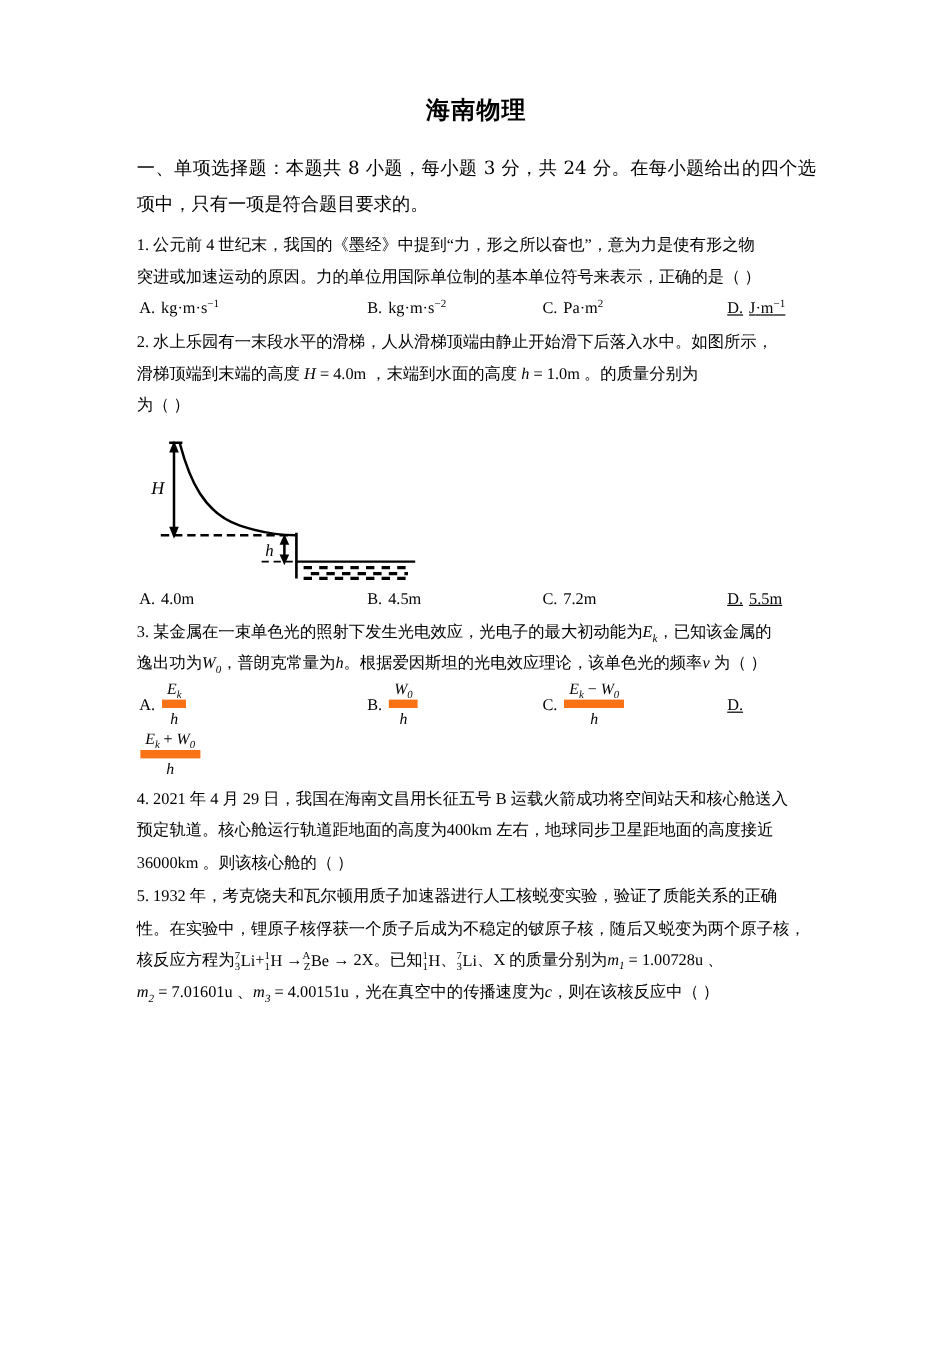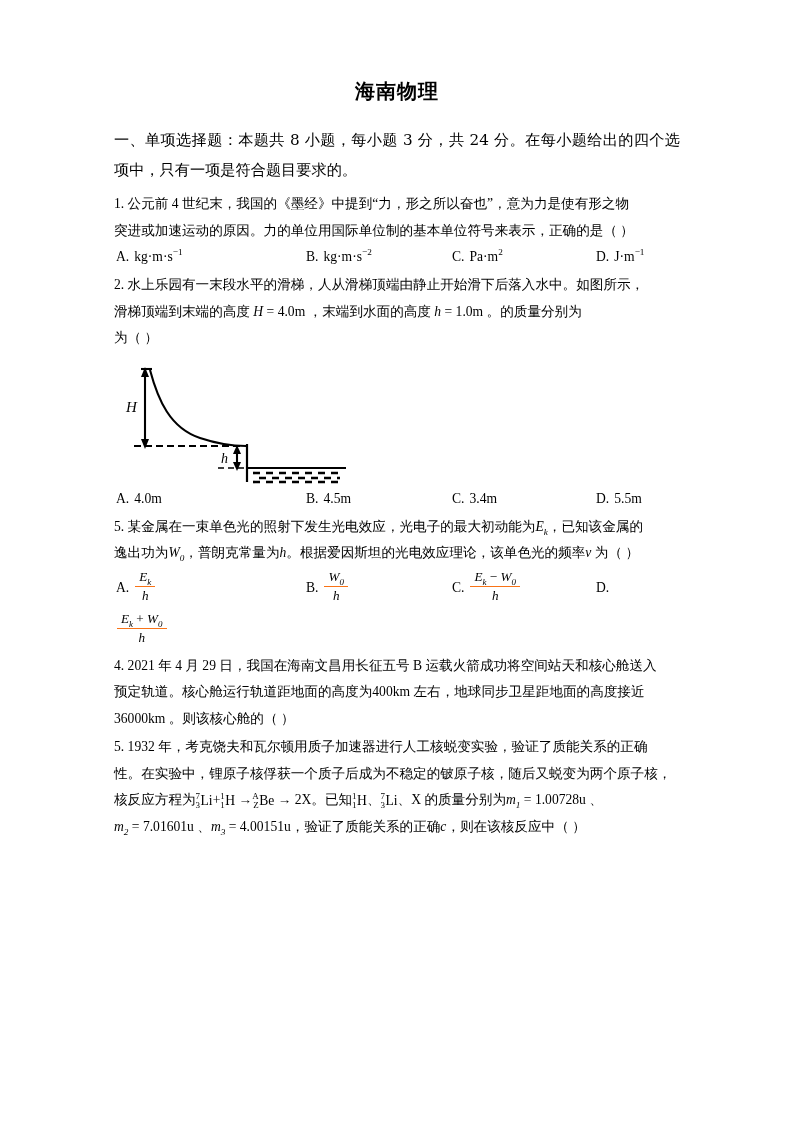--- a/index.html
+++ b/index.html
@@ -74,21 +74,21 @@
     line-height: 42px;
   }
   .opt {
     position: absolute;
     white-space: nowrap;
   }
   .opt .lab { margin-right: 5px; }
   .oc1 { left: 2px; }
   .oc2 { left: 192px; }
   .oc3 { left: 338px; }
-  .oc4 { left: 482px; }
+  .oc4 { left: 492px; text-decoration: underline; }
 
   
   .opt-stack {
     font-size: 13.6px;
     line-height: 1.95;
   }
   .opt-stack div { white-space: nowrap; }
   .opt-stack .lab { margin-right: 5px; }
 
   
@@ -112,21 +112,21 @@
     display: inline-block;
     vertical-align: middle;
     text-align: center;
     position: relative;
     top: -2px;
     margin: 0 1px;
   }
   .frac .num {
     display: block;
     padding: 0 4px 1px 4px;
-    border-bottom: 1px solid #f97316;
+    border-bottom: 7px solid #f97316;
     line-height: 1.25;
     font-size: 13.2px;
   }
   .frac .den {
     display: block;
     padding: 1px 4px 0 4px;
     line-height: 1.25;
     font-size: 13.2px;
   }
 
@@ -238,31 +238,31 @@
       </div>
 
       <div class="opts">
         <span class="opt oc1">
           <span class="lab">A.</span><span>4.0m</span>
         </span>
         <span class="opt oc2">
           <span class="lab">B.</span><span>4.5m</span>
         </span>
         <span class="opt oc3">
-          <span class="lab">C.</span><span>3.4m</span>
+          <span class="lab">C.</span><span>7.2m</span>
         </span>
         <span class="opt oc4">
           <span class="lab">D.</span><span>5.5m</span>
         </span>
       </div>
     </div>
 
     <div class="q">
       <div class="q-stem">
-        <span>5. 某金属在一束单色光的照射下发生光电效应，光电子的最大初动能为</span><span class="mi">E<sub>k</sub></span><span>，已知该金属的</span>
+        <span>3. 某金属在一束单色光的照射下发生光电效应，光电子的最大初动能为</span><span class="mi">E<sub>k</sub></span><span>，已知该金属的</span>
       </div>
       <div class="q-stem">
         <span>逸出功为</span><span class="mi">W<sub>0</sub></span><span>，普朗克常量为</span><span class="mi">h</span><span>。根据爱因斯坦的光电效应理论，该单色光的频率</span><span class="mi">ν</span> <span>为（      ）</span>
       </div>
 
       <div class="opts tall">
         <span class="opt oc1">
           <span class="lab">A.</span><span class="frac"><span class="num"><span class="mi">E<sub>k</sub></span></span><span class="den"><span class="mi">h</span></span></span>
         </span>
         <span class="opt oc2">
@@ -292,18 +292,18 @@
       </div>
     </div>
 
     <div class="q">
       <div class="q-stem">5. 1932 年，考克饶夫和瓦尔顿用质子加速器进行人工核蜕变实验，验证了质能关系的正确</div>
       <div class="q-stem">性。在实验中，锂原子核俘获一个质子后成为不稳定的铍原子核，随后又蜕变为两个原子核，</div>
       <div class="q-stem">
         <span>核反应方程为</span><span class="nuc"><span class="pre"><b>7</b><b>3</b></span><span class="sym mn">Li</span></span><span class="mo">+</span><span class="nuc"><span class="pre"><b>1</b><b>1</b></span><span class="sym mn">H</span></span> <span class="mo">→</span><span class="nuc"><span class="pre"><b>A</b><b>Z</b></span><span class="sym mn">Be</span></span> <span class="mo">→</span> <span class="mn">2X</span><span>。已知</span><span class="nuc"><span class="pre"><b>1</b><b>1</b></span><span class="sym mn">H</span></span><span>、</span><span class="nuc"><span class="pre"><b>7</b><b>3</b></span><span class="sym mn">Li</span></span><span>、</span><span class="mn">X</span> <span>的质量分别为</span><span class="mi">m<sub>1</sub></span><span class="mn"> = 1.00728u</span> <span>、</span>
       </div>
       <div class="q-stem">
-        <span class="mi">m<sub>2</sub></span><span class="mn"> = 7.01601u</span> <span>、</span><span class="mi">m<sub>3</sub></span><span class="mn"> = 4.00151u</span><span>，验证了质能关系的正确</span><span class="mi">c</span><span>，则在该核反应中（      ）</span>
+        <span class="mi">m<sub>2</sub></span><span class="mn"> = 7.01601u</span> <span>、</span><span class="mi">m<sub>3</sub></span><span class="mn"> = 4.00151u</span><span>，光在真空中的传播速度为</span><span class="mi">c</span><span>，则在该核反应中（      ）</span>
       </div>
     </div>
 
   </div>
 </div>
 
 </body></html>

